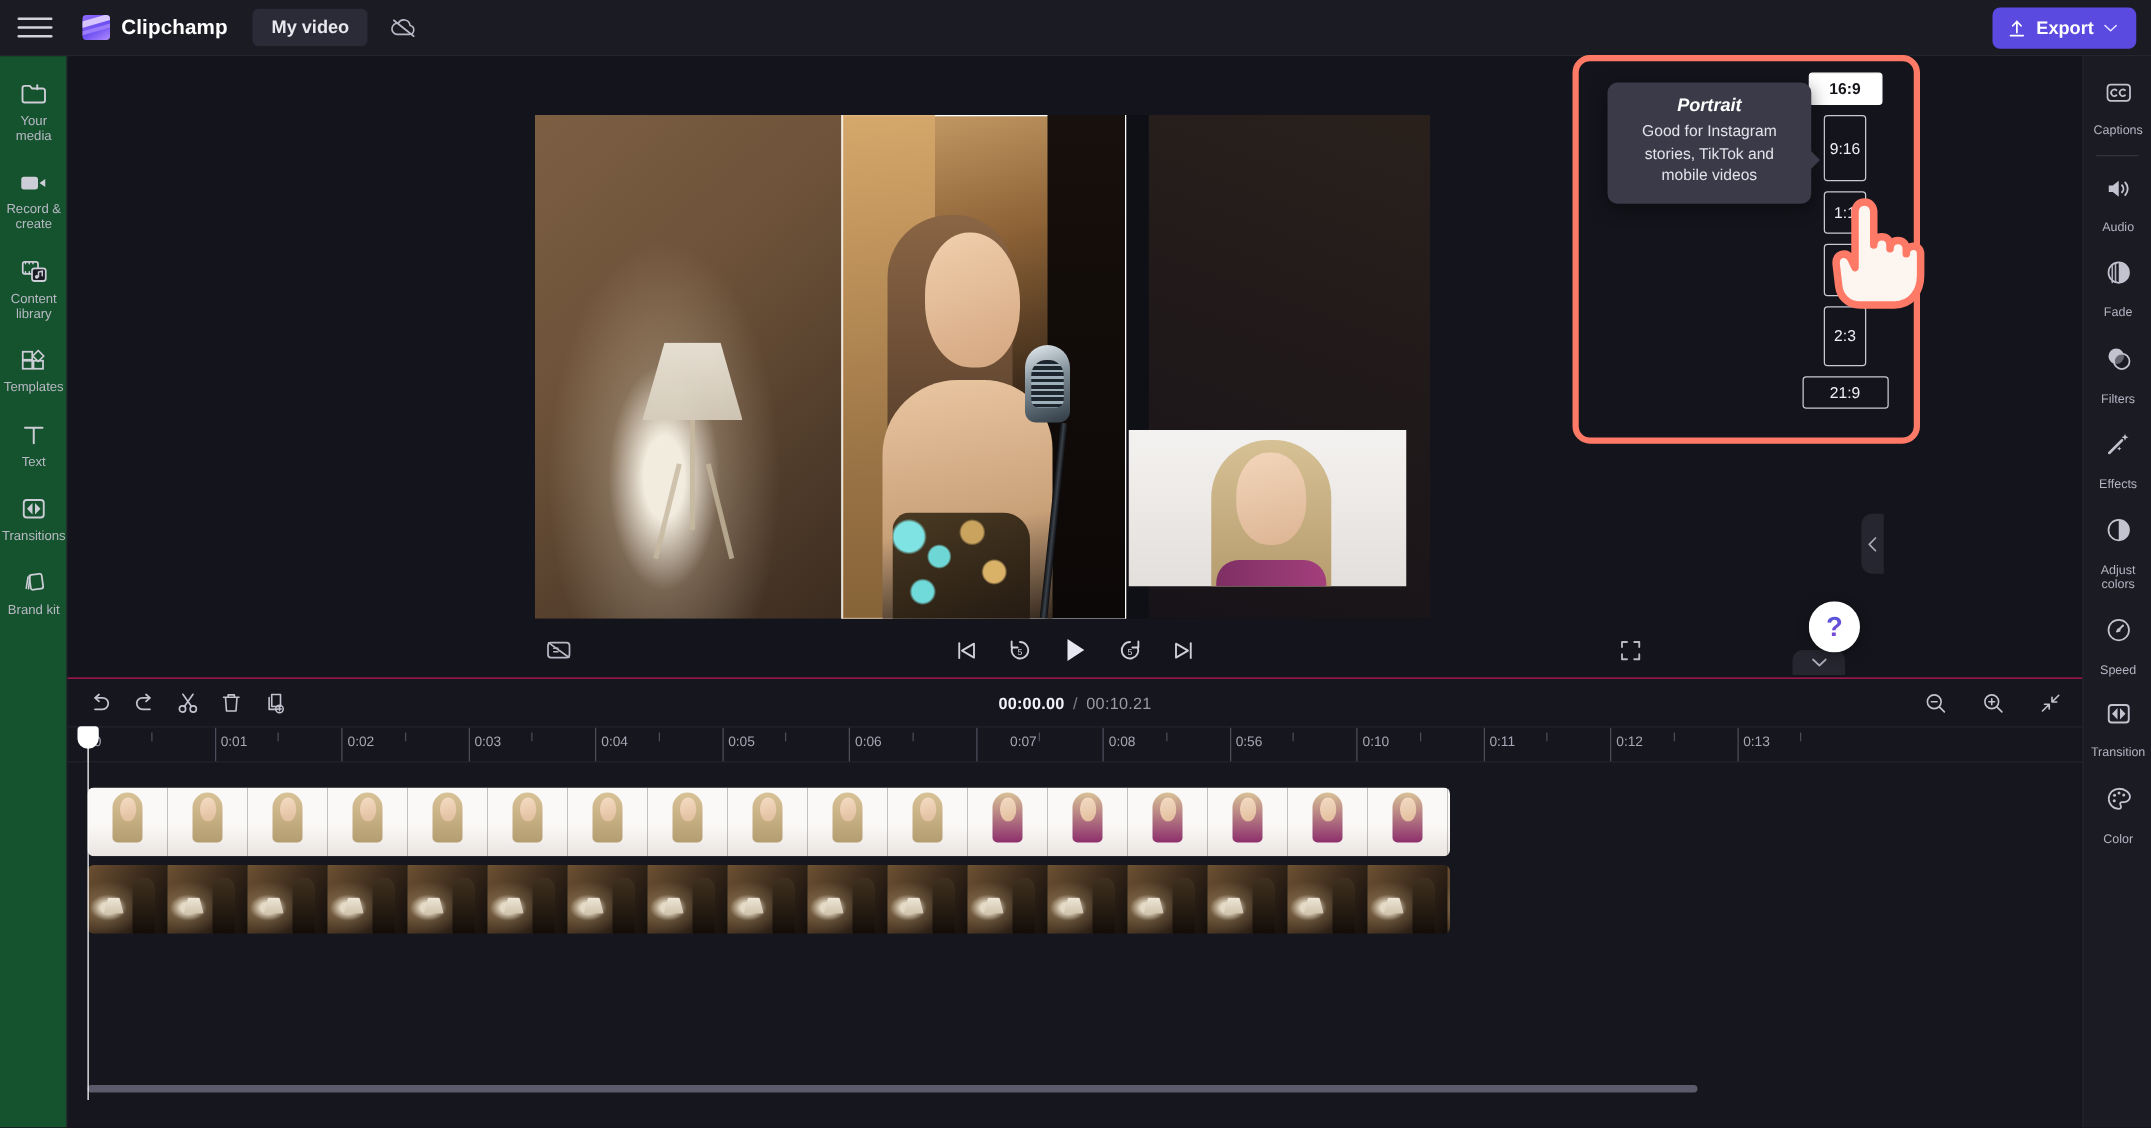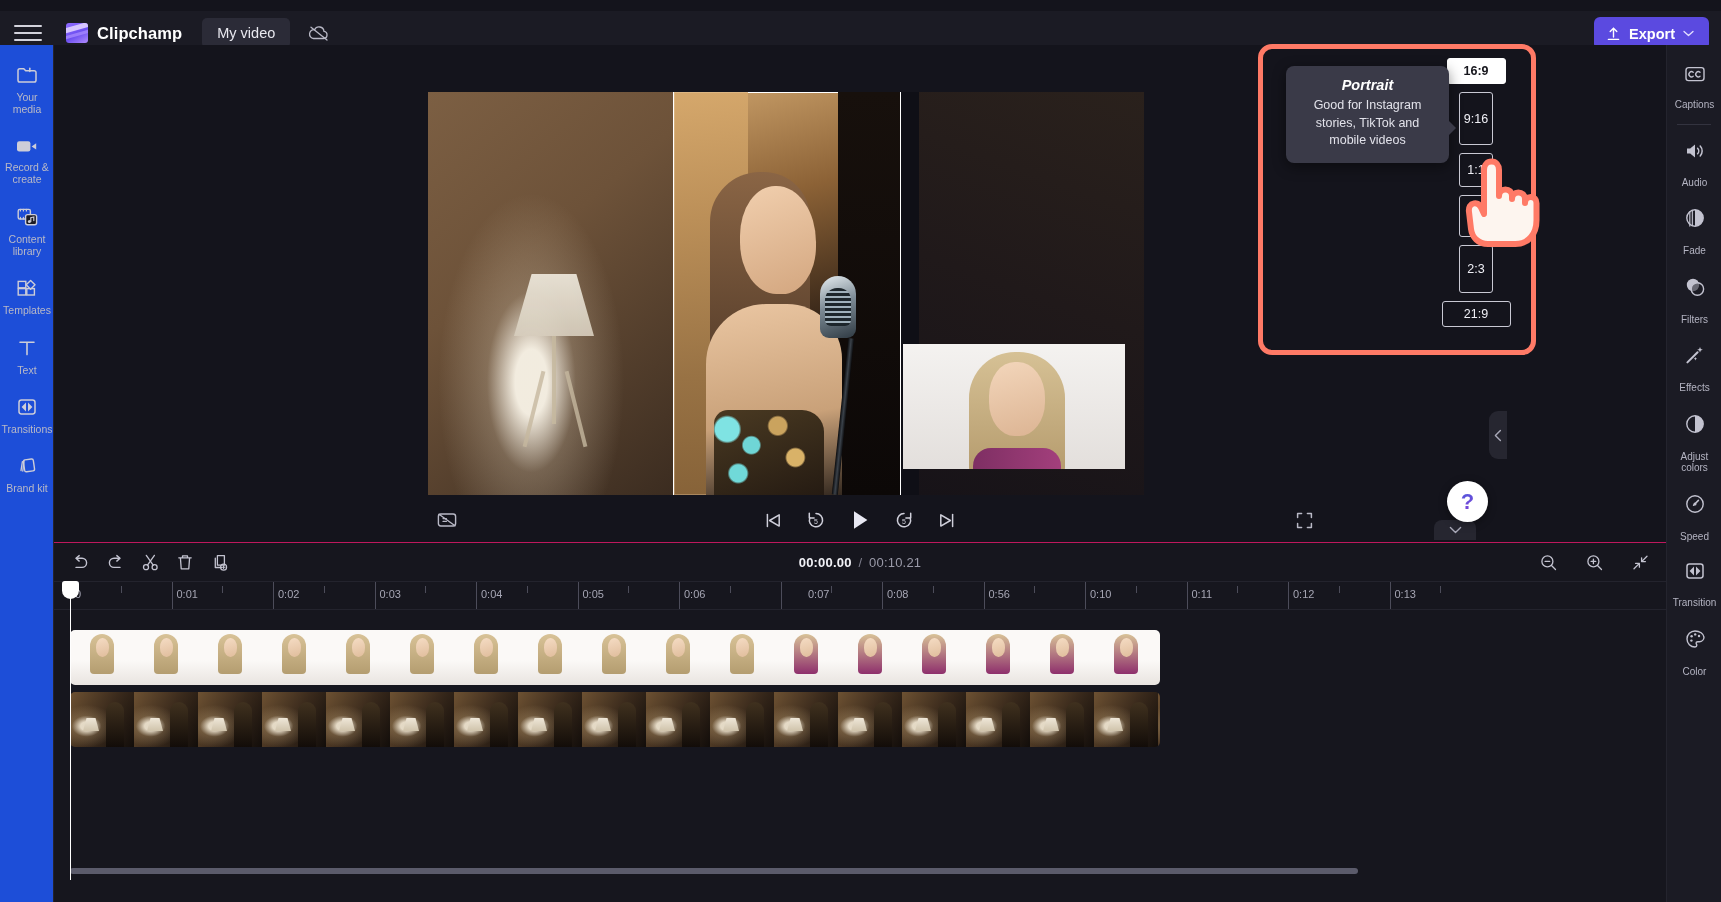--- a/index.html
+++ b/index.html
@@ -7,21 +7,21 @@
     width: 1721px; height: 902px;
     background: #14141c;
     font-family: "Liberation Sans", sans-serif;
     overflow: hidden;
     color: #e6e6ec;
   }
   #app { position: relative; width: 1721px; height: 902px; }
 
   
   .topbar {
-    position: absolute; left: 0; top: 11px; width: 1721px; height: 45px;
+    position: absolute; left: 0; top: 0; width: 1721px; height: 45px;
     background: #1b1b24;
     border-bottom: 1px solid #26262f;
     display: flex; align-items: center;
   }
   .hamburger {
     width: 28px; height: 22px; margin-left: 14px; margin-right: 24px;
     display: flex; flex-direction: column; justify-content: center; gap: 5px;
     cursor: pointer;
   }
   .hamburger i { display: block; height: 2px; background: #d3d3dc; border-radius: 1px; }
@@ -35,35 +35,35 @@
     content:""; position:absolute; left:-4px; top:2px; width:30px; height:5px;
     background:#d6c5ff; transform: rotate(-16deg);
   }
   .brand-logo::after {
     content:""; position:absolute; left:-4px; top:10px; width:30px; height:3px;
     background:#a98bff; transform: rotate(-16deg); opacity:.75;
   }
   .brand-name { font-size: 16.5px; font-weight: 600; letter-spacing: .1px; color: #fff; }
   .proj-tab {
     margin-left: 20px; padding: 7px 15px; border-radius: 5px;
-    background: #2b2b37; font-size: 14.5px; color: #e8e8ef; cursor: pointer;
+    background: #2b2b37; font-size: 14.5px; color: #e8e8ef; cursor: pointer; font-weight: bold;
   }
   .cloud-off { margin-left: 16px; width: 26px; height: 26px; display:flex; align-items:center; justify-content:center; cursor:pointer; }
   .export-btn {
     position: absolute; right: 12px; top: 6px;
     height: 33px; padding: 0 15px 0 12px;
     background: #5b4ae0; border-radius: 6px;
     display: flex; align-items: center; gap: 8px;
     font-size: 14.5px; font-weight: 600; color: #fff; cursor: pointer;
   }
 
   
   .leftrail {
     position: absolute; left: 0; top: 45px; width: 54px; height: 857px;
-    background: #1d4ed8; border-right: 1px solid #24242e;
+    background: #14532d; border-right: 1px solid #24242e;
     padding-top: 12px;
   }
   .rail-item {
     width: 54px; padding: 7px 2px 7px; margin-bottom: 6px;
     display: flex; flex-direction: column; align-items: center; gap: 5px;
     cursor: pointer;
   }
   .rail-item .lbl {
     font-size: 10.5px; color: #b9b9c6; text-align: center; line-height: 1.18;
   }

